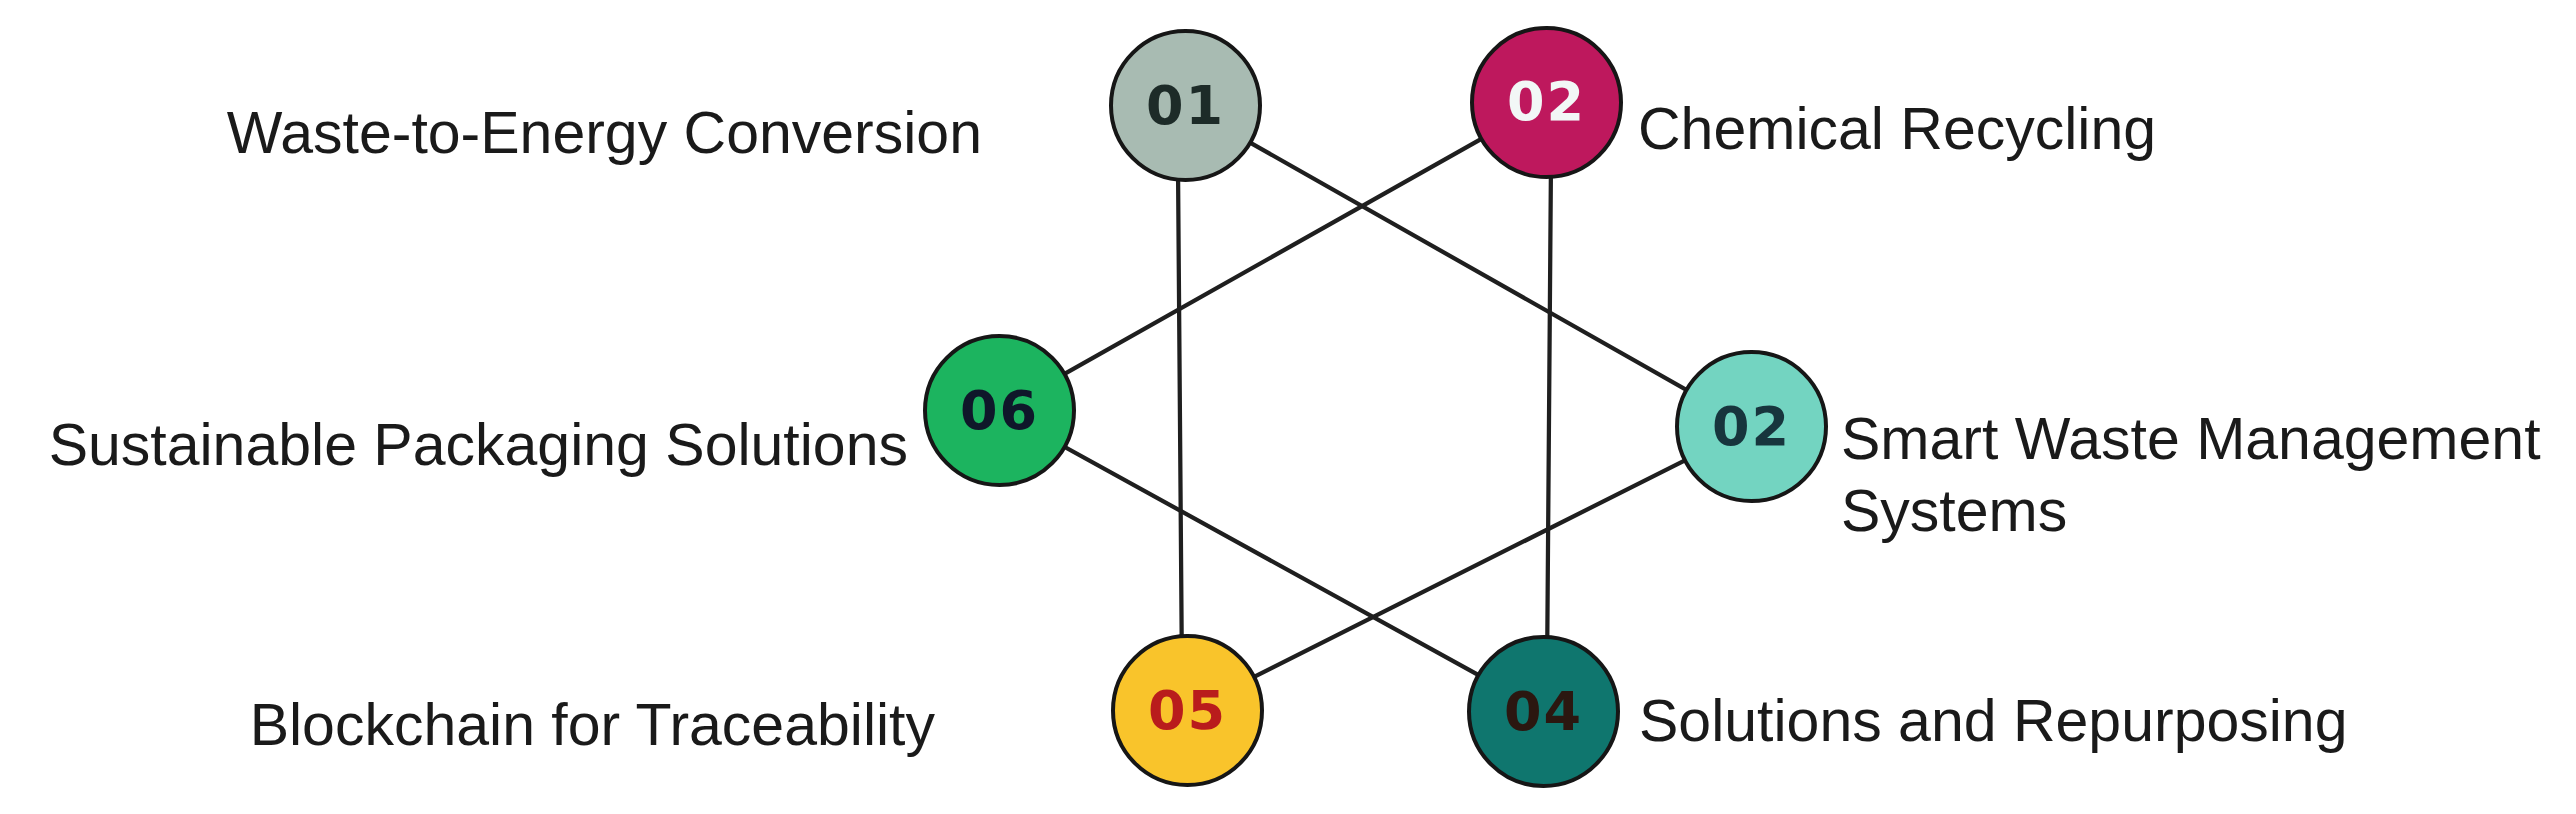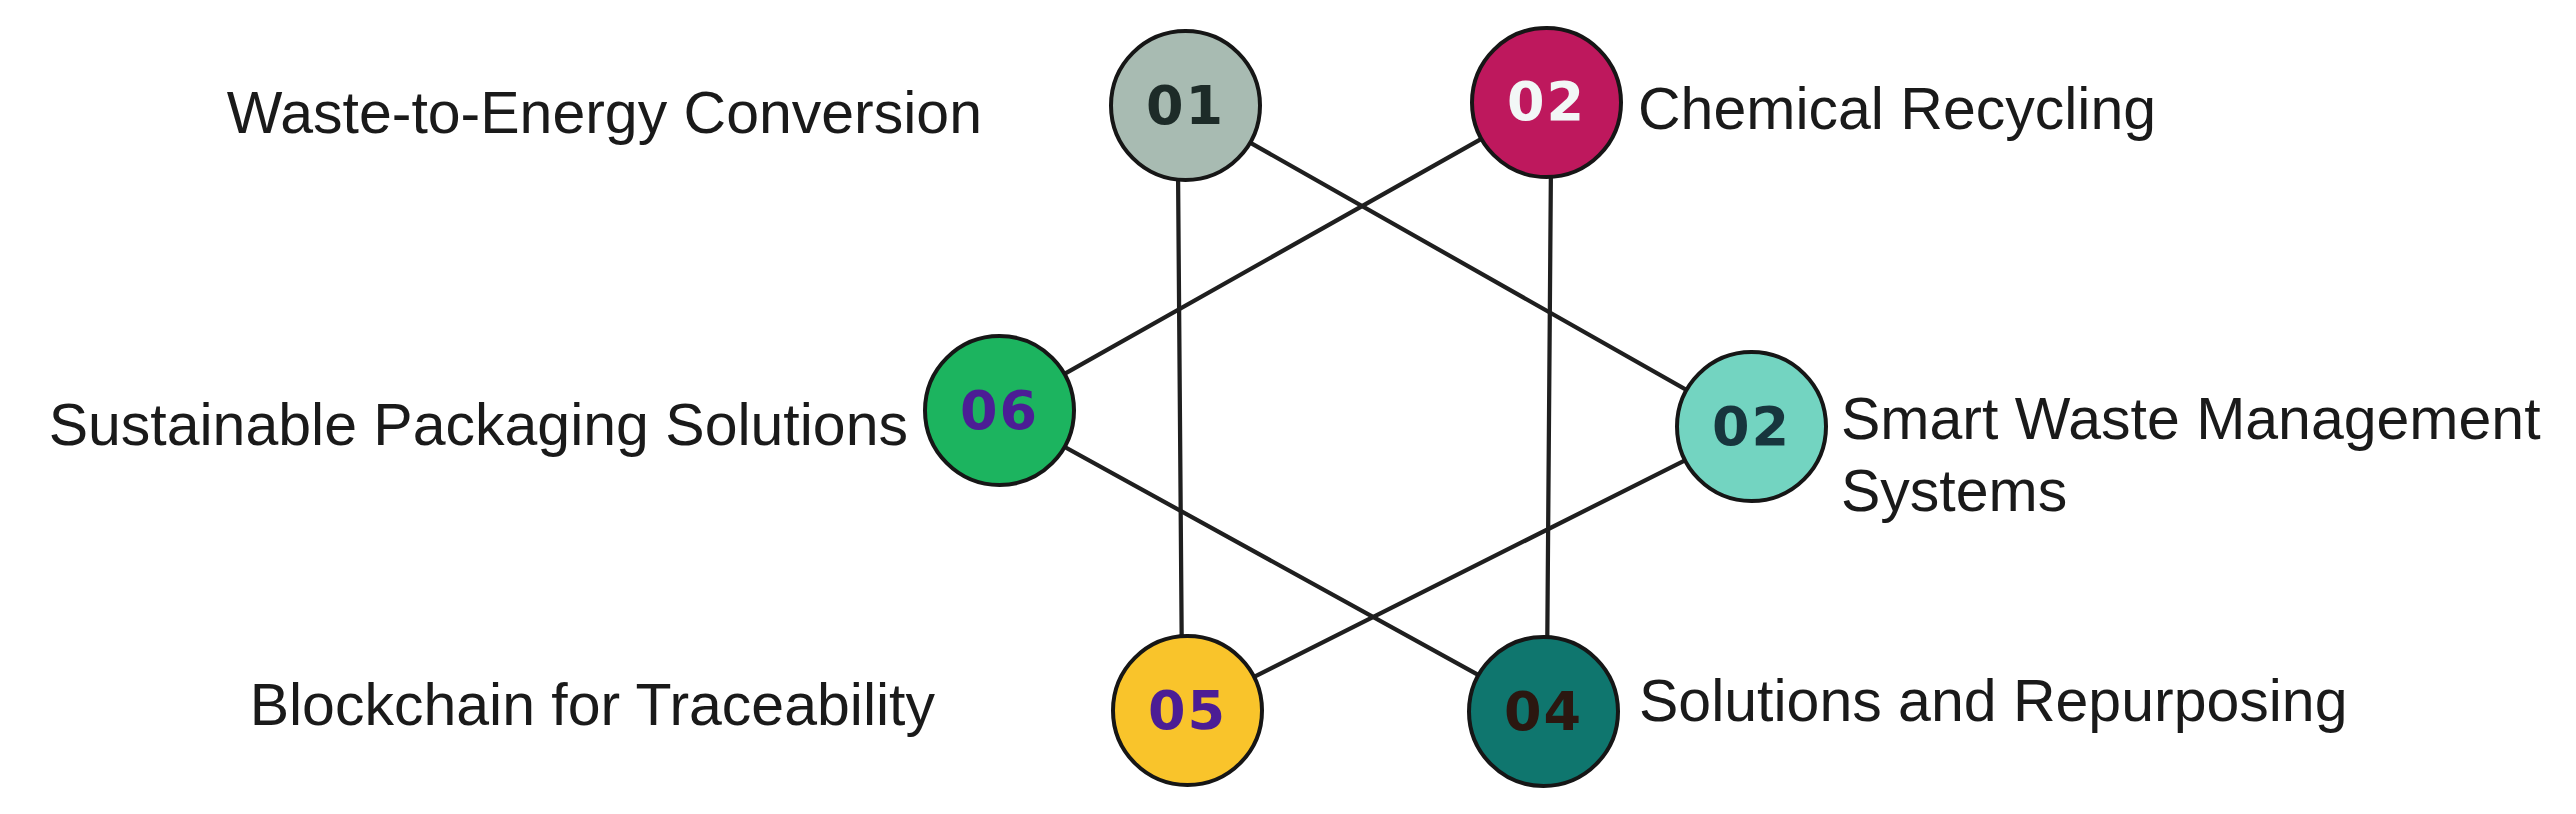--- a/index.html
+++ b/index.html
@@ -48,20 +48,21 @@
     line-height: 1;
     user-select: none;
   }
   .label {
     position: absolute;
     z-index: 2;
     font-size: 59px;
     line-height: 72px;
     color: #1a1a1a;
     white-space: normal;
+    margin-top: 20px;
   }
   .label.align-right { text-align: right; }
   .label.align-left  { text-align: left; }
 
   
   .n01 { left: 1109px; top:  29px; }
   .n02 { left: 1470px; top:  25.5px; }
   .n03 { left: 1675px; top: 350px; }
   .n04 { left: 1467px; top: 635px; }
   .n05 { left: 1111px; top: 634px; }
@@ -95,24 +96,24 @@
   <div class="node n02" style="background-color: #be185d;">
     <span class="num" style="color: rgb(242, 247, 246);">02</span>
   </div>
   <div class="node n03" style="background-color: rgb(115, 212, 193);">
     <span class="num" style="color: rgb(23, 53, 61);">02</span>
   </div>
   <div class="node n04" style="background-color: #0f766e;">
     <span class="num" style="color: rgb(43, 23, 16);">04</span>
   </div>
   <div class="node n05" style="background-color: rgb(249, 196, 43);">
-    <span class="num" style="color: #4c1d95;">05</span>
+    <span class="num" style="color: #b91c1c;">05</span>
   </div>
   <div class="node n06" style="background-color: rgb(28, 180, 95);">
-    <span class="num" style="color: #4c1d95;">06</span>
+    <span class="num" style="color: #0f172a;">06</span>
   </div>
 
   <div class="label align-right l01">Waste-to-Energy Conversion</div>
   <div class="label align-left  l02">Chemical Recycling</div>
   <div class="label align-left  l03">Smart Waste Management Systems</div>
   <div class="label align-left  l04">Solutions and Repurposing</div>
   <div class="label align-right l05">Blockchain for Traceability</div>
   <div class="label align-right l06">Sustainable Packaging Solutions</div>
 
 </div>

